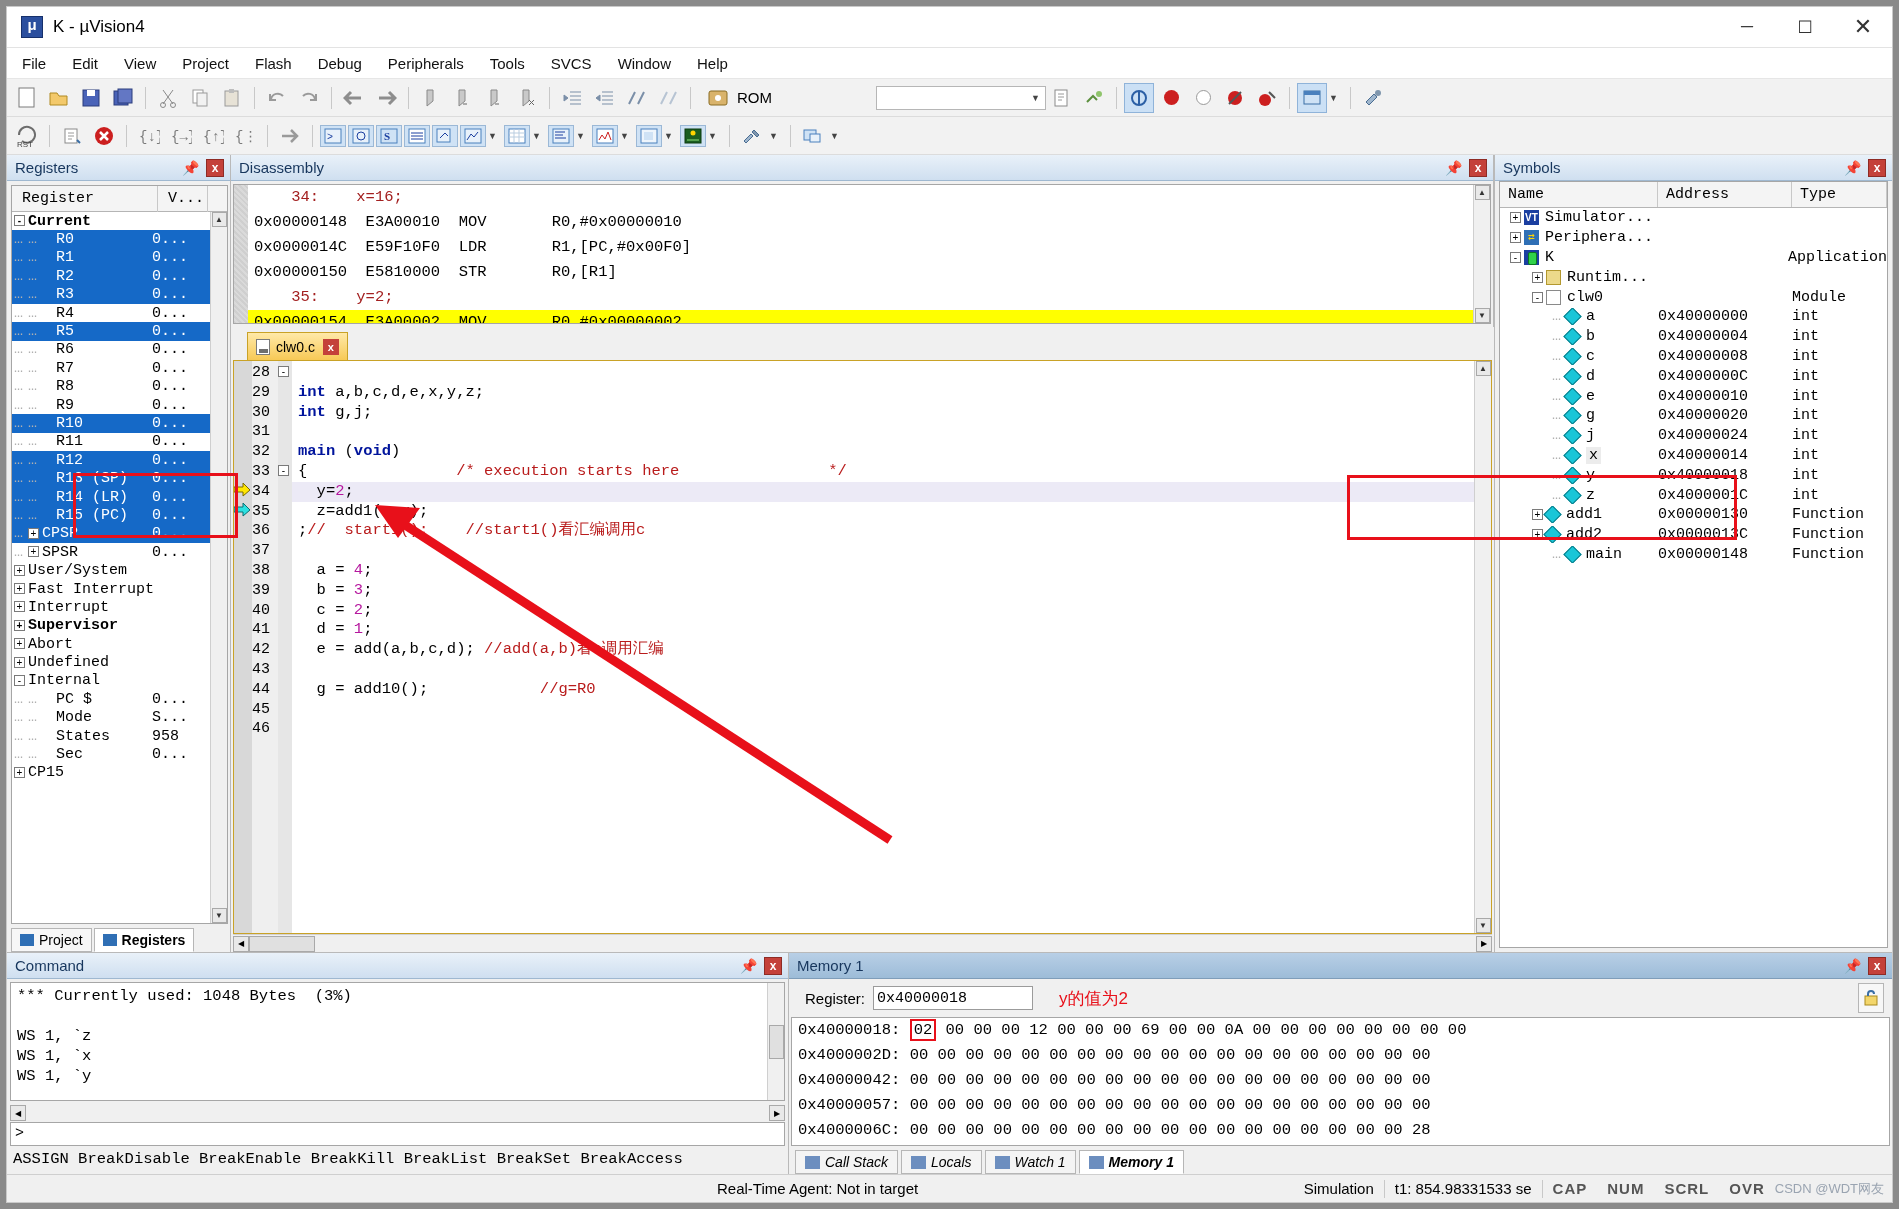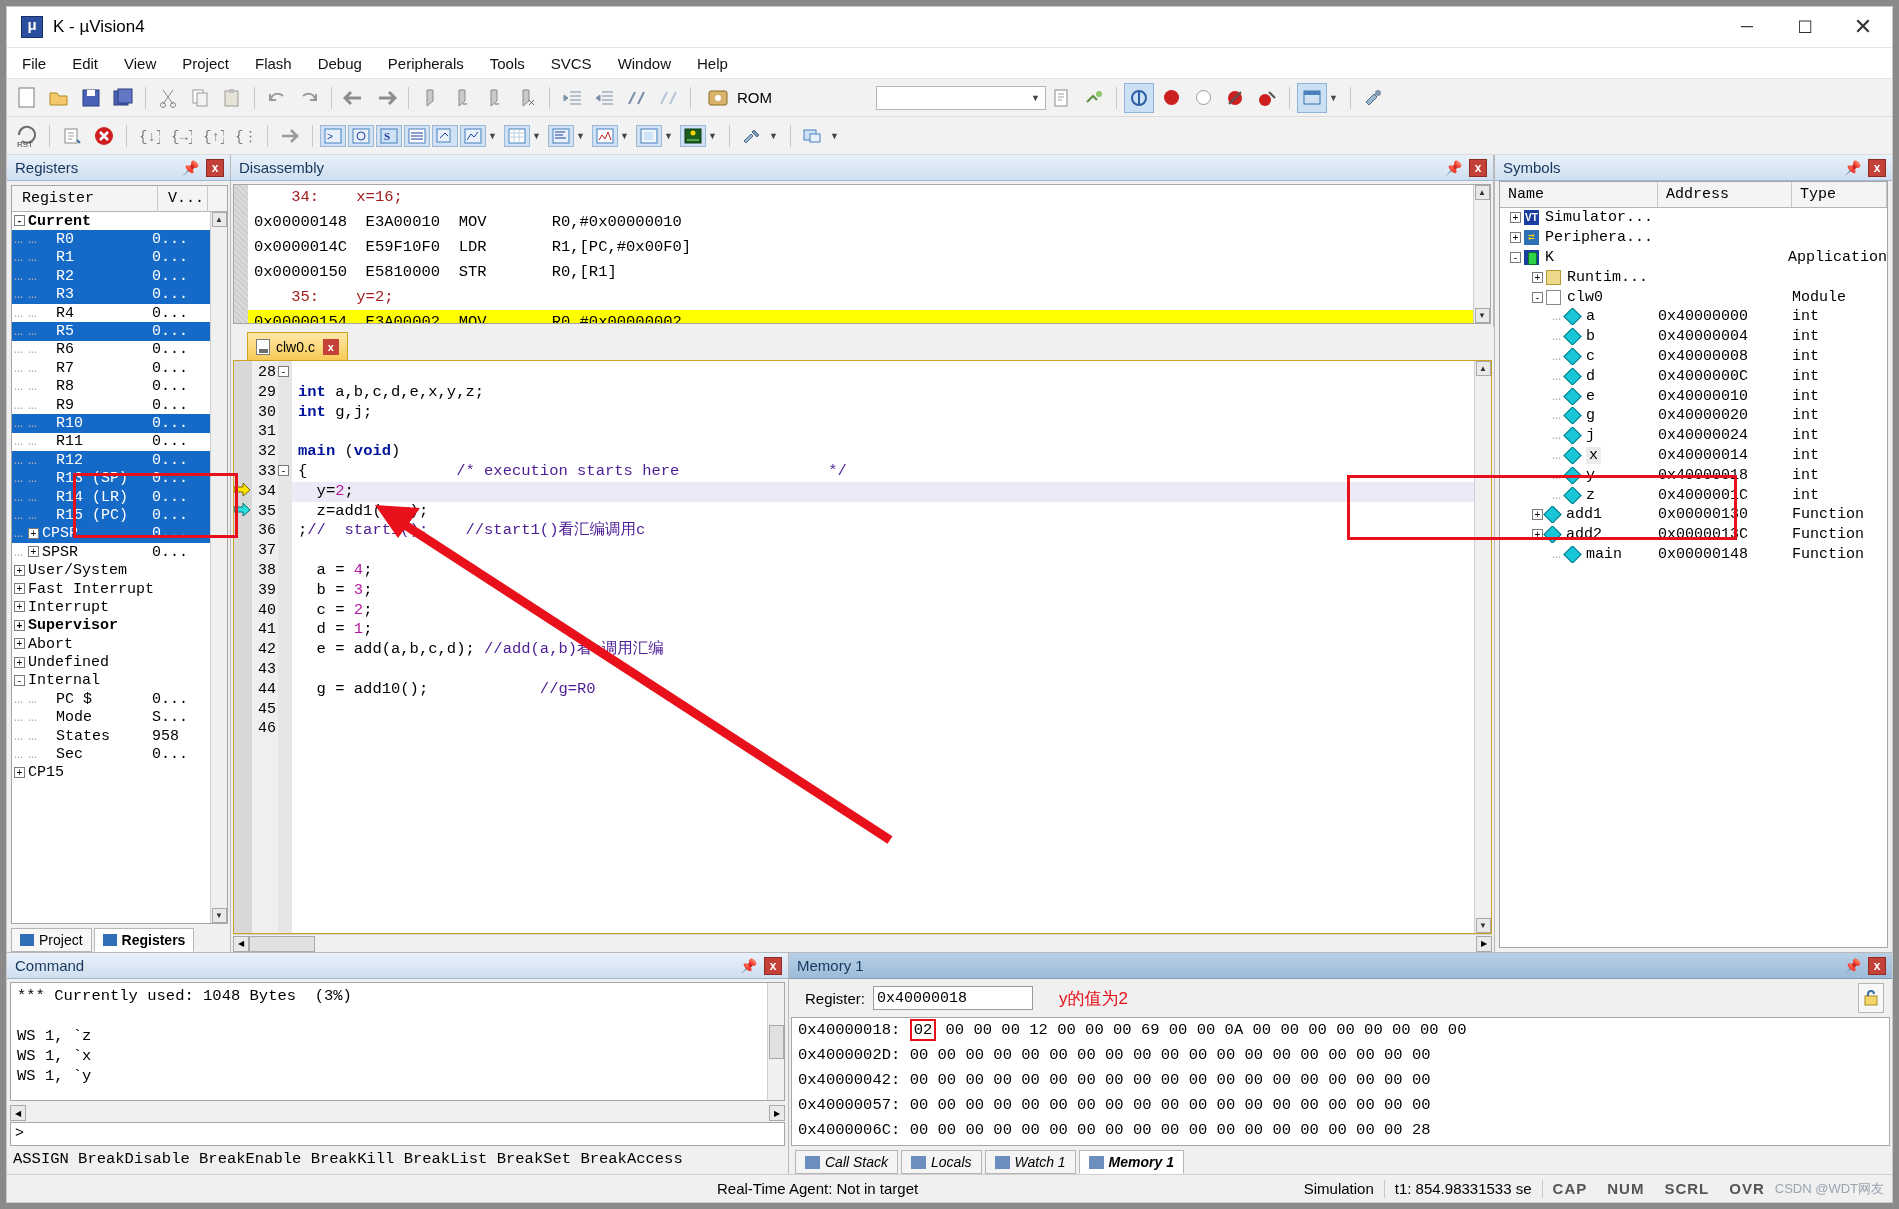--- a/index.html
+++ b/index.html
@@ -152,29 +152,29 @@
   .edtab .fi{ width:14px;height:16px;background:#fff;border:1px solid #7a7a7a; margin-right:6px;
     position:relative;}
   .edtab .fi::after{content:""; position:absolute; left:2px; bottom:1px; width:9px;height:4px;
     background:#6f6f6f;}
   .edtab .xs{ margin-left:8px; width:16px;height:16px; background:#c4413a; color:#fff;
     font-size:11px; font-weight:bold; display:flex; align-items:center; justify-content:center;}
   .edbody{ flex:1; display:flex; background:#fff; border:1px solid #c9a227;
      border-top:none; overflow:hidden; min-height:0;}
   .edmargin{ width:18px; background:#d8d8d8; flex:none; }
   .ednums{ width:26px; background:#efefef; flex:none; font-family:"Liberation Mono",monospace;
-    font-size:15px; text-align:right; padding-top:2px; color:#000;}
+    font-size:15px; padding-top:2px; color:#000;}
   .ednums div{height:19.8px; line-height:19.8px; padding-right:2px;}
   .edfold{ width:14px; background:#e6e6e6; flex:none; }
   .edcode{ flex:1; font-family:"Liberation Mono", monospace; font-size:15.5px;
     position:relative; padding-top:2px; overflow:hidden;}
   .cline{ height:19.8px; line-height:19.8px; white-space:pre; padding-left:6px;}
   .cline.cur{ background:#eceaf6; }
   .kw{ color:#00149c; font-weight:bold; }
-  .cmt{ color:#4c1d95; }
+  .cmt{ color:#b91c1c; }
   .num{ color:#b5179e; }
   .ed-hsb{ height:18px; background:#f0f0f0; border-top:1px solid #d2d2d2; display:flex;
     align-items:center; flex:none;}
   .hsb-btn{width:16px;height:16px;background:#e9e9e9;border:1px solid #a9a9a9;font-size:8px;
     display:flex;align-items:center;justify-content:center;}
   .hsb-thumb{height:16px;width:66px;background:#e0e0e0;border:1px solid #a9a9a9;}
   
   .symbols{ width:398px; flex:none; border-left:1px solid #b9b9b9;}
   .sym-mask{ height:32px; display:flex; align-items:center; padding-left:8px; flex:none;
     background:#f0f0f0;}

